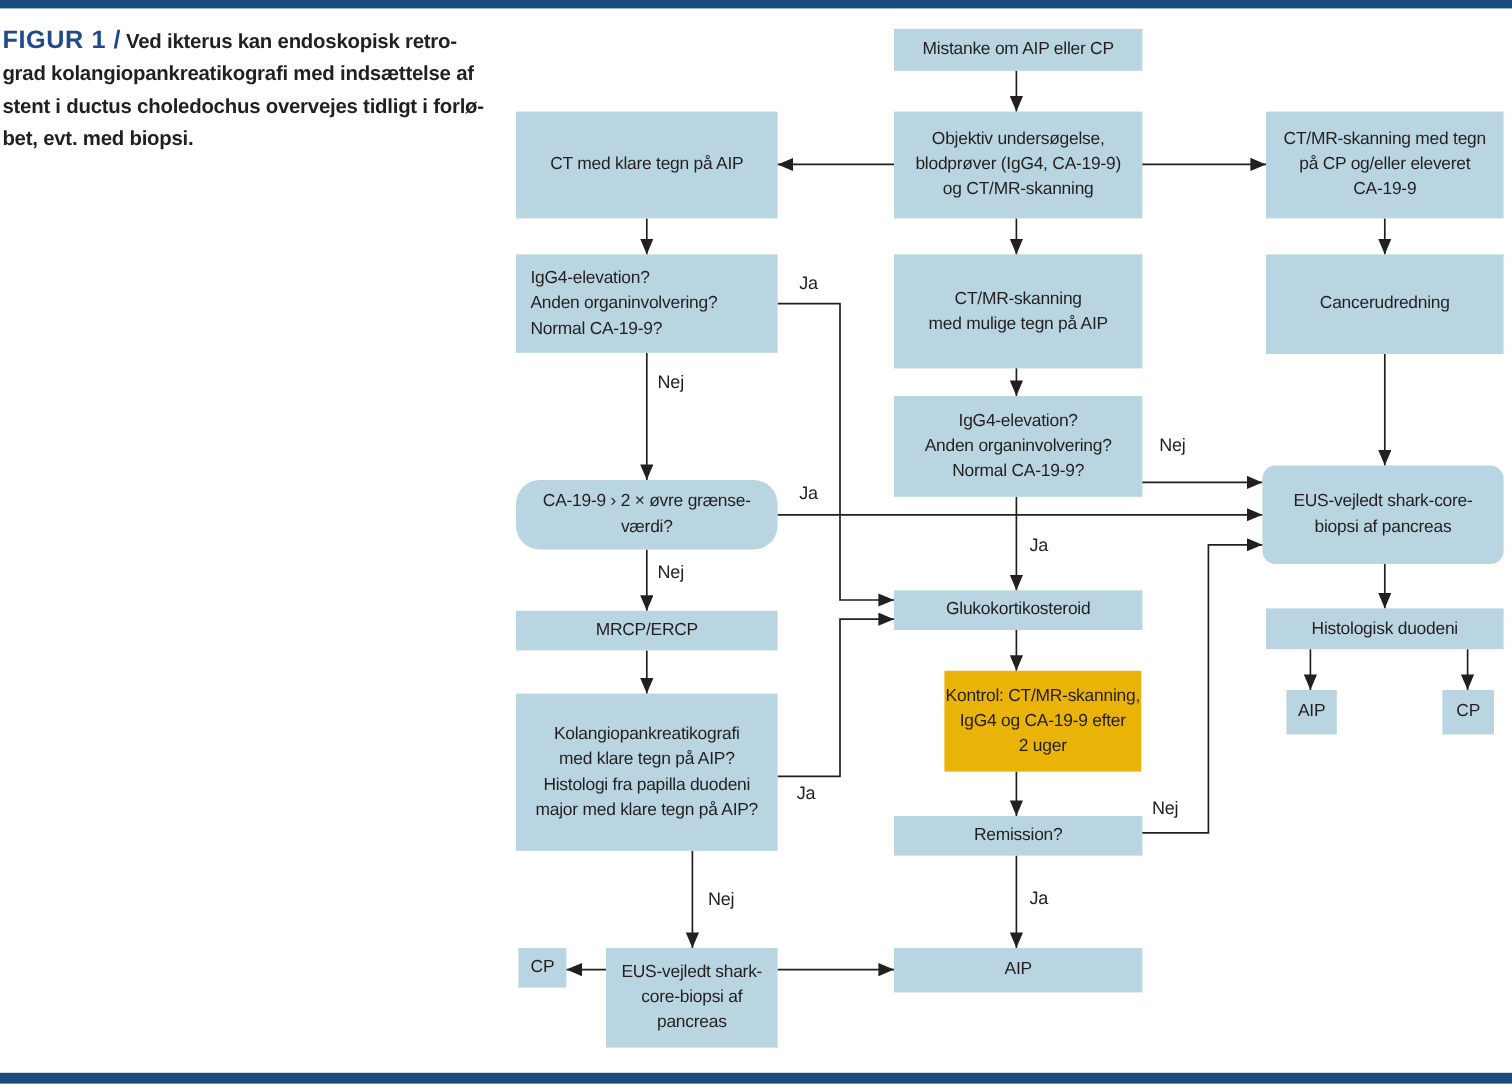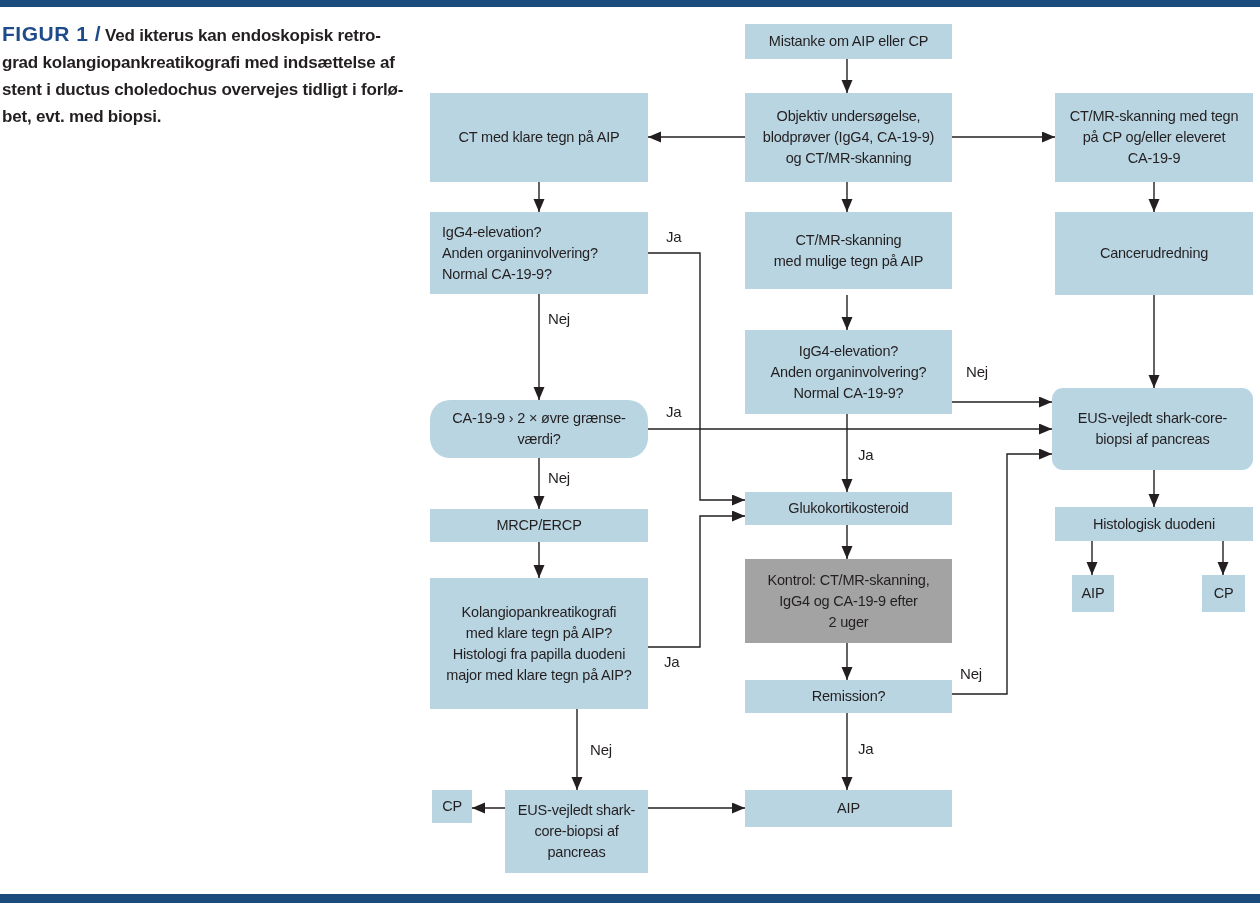--- a/index.html
+++ b/index.html
@@ -79,33 +79,33 @@
   <div class="node" style="left: 745px; top: 93px; width: 207px; height: 89px; background: rgb(185, 213, 226);"><span>Objektiv undersøgelse,
 blodprøver (IgG4, CA-19-9)
 og CT/MR-skanning</span></div>
   <div class="node" style="left: 430px; top: 93px; width: 218px; height: 89px; background: rgb(185, 213, 226);"><span>CT med klare tegn på AIP</span></div>
   <div class="node" style="left: 1055px; top: 93px; width: 198px; height: 89px; background: rgb(185, 213, 226);"><span>CT/MR-skanning med tegn
 på CP og/eller eleveret
 CA-19-9</span></div>
   <div class="node left-text" style="left: 430px; top: 212px; width: 218px; height: 82px; background: rgb(185, 213, 226);"><span>IgG4-elevation?
 Anden organinvolvering?
 Normal CA-19-9?</span></div>
-  <div class="node" style="left: 745px; top: 212px; width: 207px; height: 77px; background: rgb(185, 213, 226); align-items: center;"><span>CT/MR-skanning
+  <div class="node" style="left: 745px; top: 212px; width: 207px; height: 95px; background: rgb(185, 213, 226); align-items: center;"><span>CT/MR-skanning
 med mulige tegn på AIP</span></div>
   <div class="node" style="left: 1055px; top: 212px; width: 198px; height: 83px; background: rgb(185, 213, 226);"><span>Cancerudredning</span></div>
   <div class="node" style="left: 745px; top: 330px; width: 207px; height: 84px; background: rgb(185, 213, 226);"><span>IgG4-elevation?
 Anden organinvolvering?
 Normal CA-19-9?</span></div>
   <div class="node" style="left: 430px; top: 400px; width: 218px; height: 58px; background: rgb(185, 213, 226); border-radius: 20px;"><span>CA-19-9 › 2 × øvre grænse-
 værdi?</span></div>
   <div class="node" style="left: 1052px; top: 388px; width: 201px; height: 82px; background: rgb(185, 213, 226); border-radius: 11px;"><span>EUS-vejledt shark-core-
 biopsi af pancreas</span></div>
   <div class="node" style="left: 430px; top: 509px; width: 218px; height: 33px; background: rgb(185, 213, 226);"><span>MRCP/ERCP</span></div>
   <div class="node" style="left: 745px; top: 492px; width: 207px; height: 33px; background: rgb(185, 213, 226);"><span>Glukokortikosteroid</span></div>
-  <div class="node" style="left: 745px; top: 559px; width: 207px; height: 84px; background: #a3a3a3;"><span>Kontrol: CT/MR-skanning,
+  <div class="node" style="left: 787px; top: 559px; width: 164px; height: 84px; background: #eab308;"><span>Kontrol: CT/MR-skanning,
 IgG4 og CA-19-9 efter
 2 uger</span></div>
   <div class="node" style="left: 1055px; top: 507px; width: 198px; height: 34px; background: rgb(185, 213, 226);"><span>Histologisk duodeni</span></div>
   <div class="node" style="left: 745px; top: 680px; width: 207px; height: 33px; background: rgb(185, 213, 226);"><span>Remission?</span></div>
   <div class="node" style="left: 1072px; top: 575px; width: 42px; height: 37px; background: rgb(185, 213, 226);"><span>AIP</span></div>
   <div class="node" style="left: 1202px; top: 575px; width: 43px; height: 37px; background: rgb(185, 213, 226);"><span>CP</span></div>
   <div class="node" style="left: 430px; top: 578px; width: 218px; height: 131px; background: rgb(185, 213, 226);"><span>Kolangiopankreatikografi
 med klare tegn på AIP?
 Histologi fra papilla duodeni
 major med klare tegn på AIP?</span></div>

